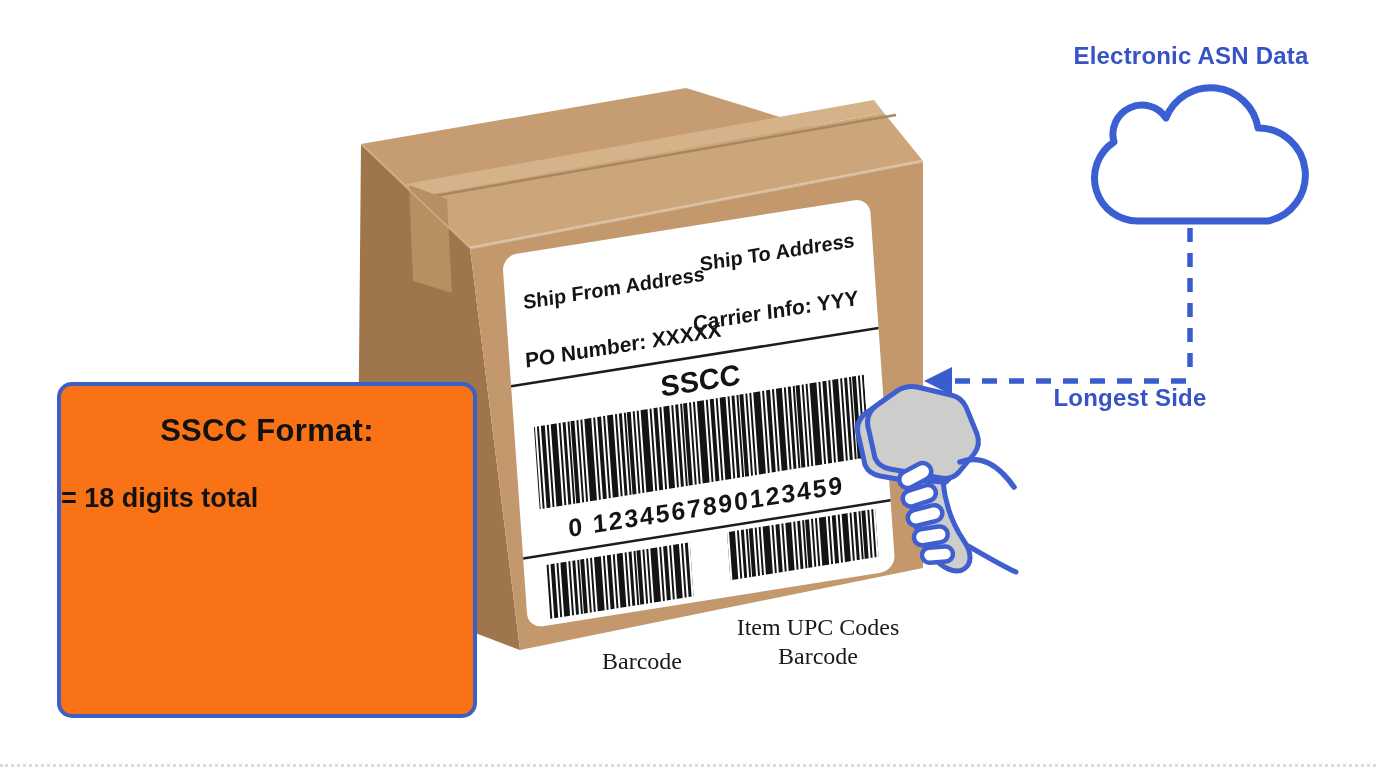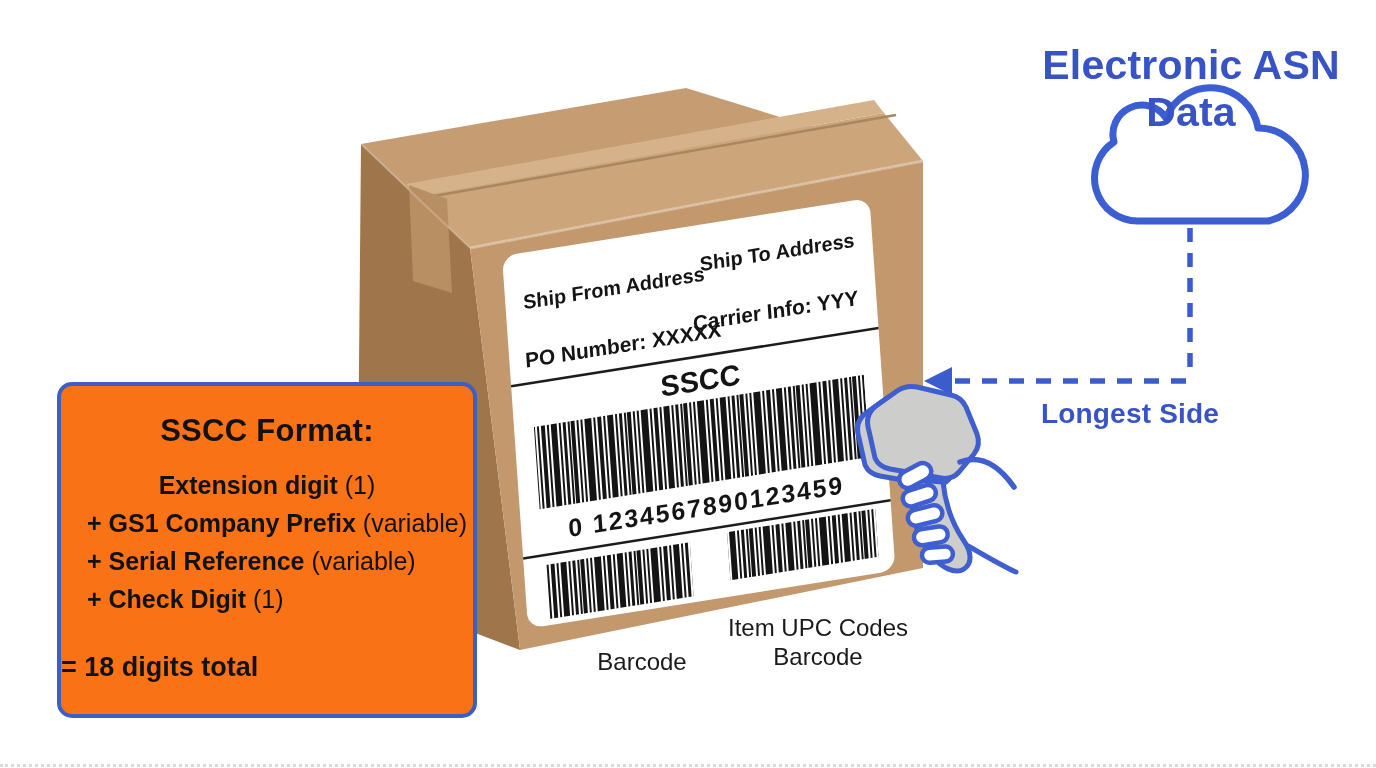--- a/index.html
+++ b/index.html
@@ -3,24 +3,24 @@
 <meta charset="utf-8">
 <style>
   html,body{margin:0;padding:0;background:#ffffff;}
   .stage{
     position:relative;width:1376px;height:768px;overflow:hidden;background:#ffffff;
     font-family:"Liberation Sans",sans-serif;
   }
   .stage svg{position:absolute;left:0;top:0;}
   .abs{position:absolute;}
   .blue-title{
-    color:#3753c6;font-weight:700;font-size:41px;text-align:center;letter-spacing:.2px;
+    color:#3753c6;font-weight:700;font-size:24px;text-align:center;letter-spacing:.2px;
   }
   .caption{
-    color:#1a1a1a;font-size:24px;line-height:29px;text-align:center;font-weight:400;
+    color:#1a1a1a;font-size:24px;line-height:29px;text-align:center;font-weight:400;font-family:Liberation Serif, serif;
   }
   
   .panel{
     left:57px;top:382px;width:420px;height:336px;box-sizing:border-box;
     background:#f97316;border:4px solid #3c5fc5;border-radius:15px;
     color:#121212;
   }
   .panel-heading{
     margin-top:27px;text-align:center;font-size:31px;font-weight:700;letter-spacing:.3px;
   }
@@ -114,30 +114,24 @@
         <g transform="translate(925,556) rotate(-4)">
             <rect x="-3" y="-8" width="31" height="15" rx="7.5"></rect>
           </g>
       </g>
       <path d="M 960 462 C 982 454 999 466 1014 487" fill="none" stroke="#3f5ed0" stroke-width="5.5"></path>
       <path d="M 968 546 C 986 556 1002 566 1016 572" fill="none" stroke="#3f5ed0" stroke-width="5"></path>
     </g>
   </svg>
 
   <div class="abs blue-title" style="left:1021px;top:42px;width:340px;">Electronic ASN Data</div>
-  <div class="abs blue-title" style="left:1030px;top:398px;width:200px;font-size:28px;">Longest Side</div>
+  <div class="abs blue-title" style="left:1030px;top:384px;width:200px;font-size:24px;">Longest Side</div>
 
   <div class="abs panel">
     <div class="panel-heading">SSCC Format:</div>
-    <div class="panel-lines">
-      <div class="panel-line center"><span class="b">Extension digit</span><span class="r"> (1)</span></div>
-      <div class="panel-line"><span class="b">+ GS1 Company Prefix</span><span class="r"> (variable)</span></div>
-      <div class="panel-line"><span class="b">+ Serial Reference</span><span class="r"> (variable)</span></div>
-      <div class="panel-line"><span class="b">+ Check Digit</span><span class="r"> (1)</span></div>
-    </div>
     <div class="panel-total">= 18 digits total</div>
   </div>
 
   <div class="abs caption" style="left:542px;top:647px;width:200px;">
     <div>Barcode</div>
   </div>
   <div class="abs caption" style="left:698px;top:613px;width:240px;">
     <div>Item UPC Codes</div>
     <div>Barcode</div>
   </div>

